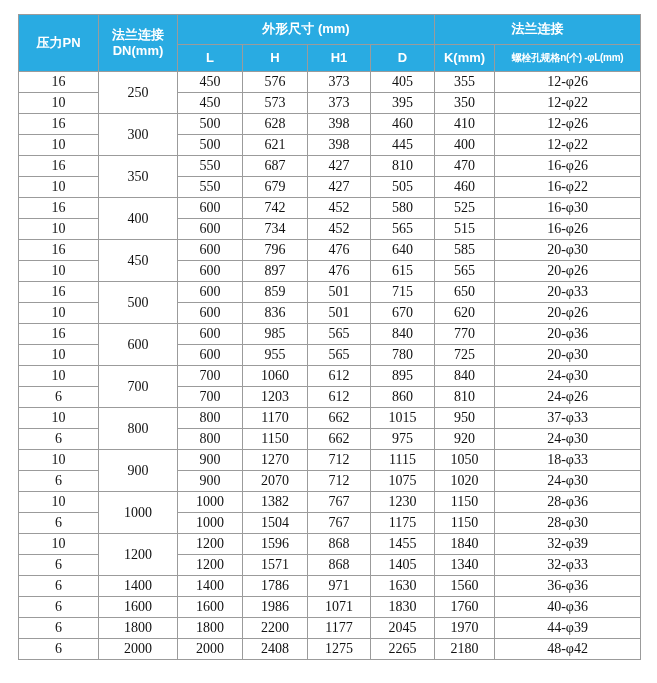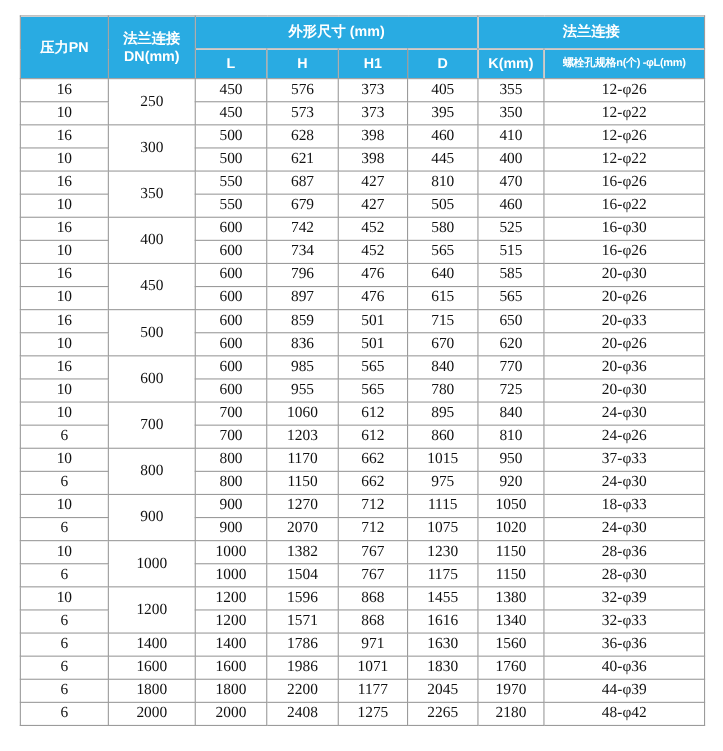--- a/index.html
+++ b/index.html
@@ -294,29 +294,29 @@
           <td>1150</td>
           <td>28-φ30</td>
         </tr>
         <tr>
           <td>10</td>
           <td rowspan="2">1200</td>
           <td>1200</td>
           <td>1596</td>
           <td>868</td>
           <td>1455</td>
-          <td>1380</td>
+          <td>1840</td>
           <td>32-φ39</td>
         </tr>
         <tr>
           <td>6</td>
           <td>1200</td>
           <td>1571</td>
           <td>868</td>
-          <td>1616</td>
+          <td>1405</td>
           <td>1340</td>
           <td>32-φ33</td>
         </tr>
         <tr>
           <td>6</td>
           <td rowspan="1">1400</td>
           <td>1400</td>
           <td>1786</td>
           <td>971</td>
           <td>1630</td>

